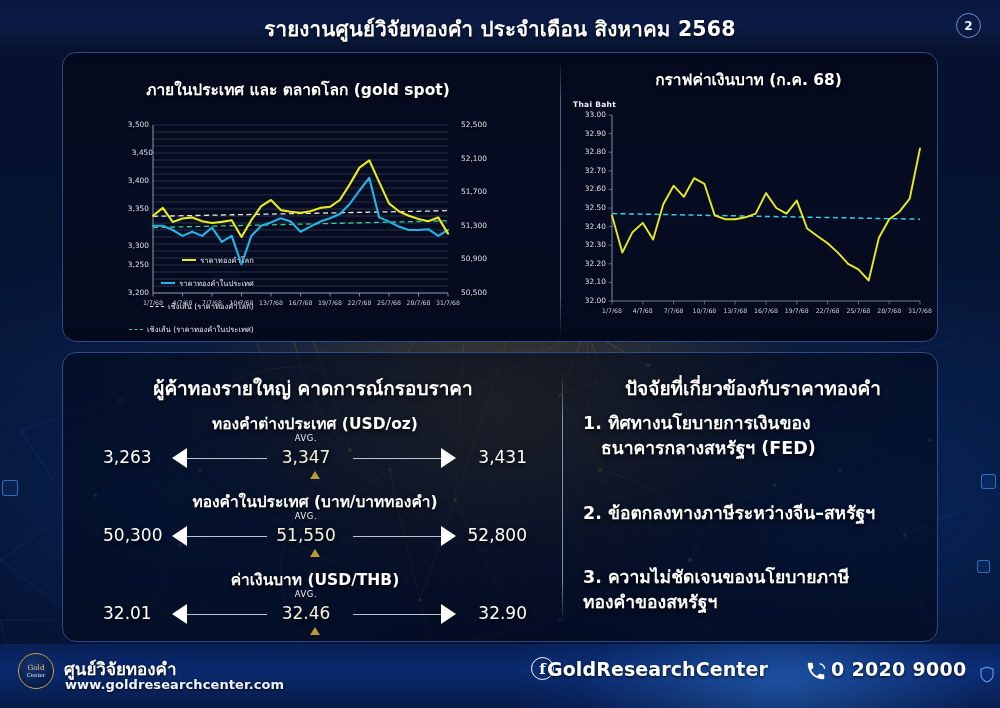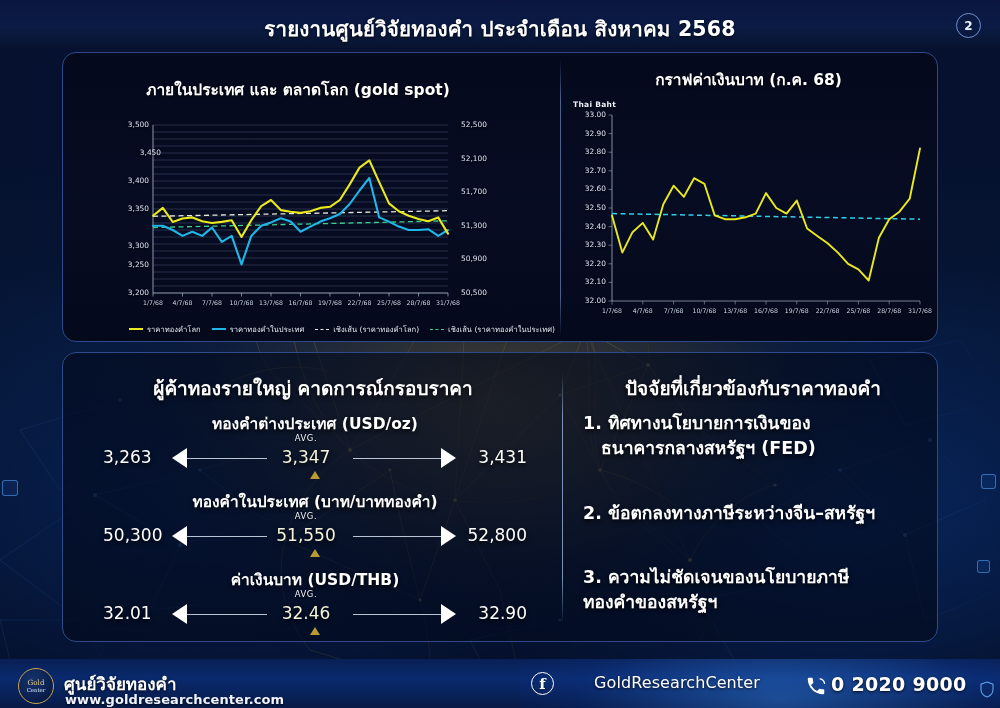--- a/index.html
+++ b/index.html
@@ -13,21 +13,21 @@
   .bg-root { position:absolute; inset:0;
     background:
       radial-gradient(ellipse 520px 300px at 50% 56%, rgba(140,110,30,0.30) 0%, rgba(60,45,12,0.10) 55%, rgba(0,0,0,0) 78%),
       radial-gradient(ellipse 700px 420px at 20% 70%, rgba(10,45,110,0.60) 0%, rgba(5,18,52,0.25) 60%, rgba(0,0,0,0) 85%),
       radial-gradient(ellipse 760px 420px at 85% 72%, rgba(10,52,125,0.60) 0%, rgba(5,18,52,0.2) 60%, rgba(0,0,0,0) 85%),
       linear-gradient(180deg,#071031 0%,#05112e 20%,#061634 45%,#041029 72%,#040c22 100%);
   }
   .bg-net { position:absolute; inset:0; opacity:.55; }
   .header-band { position:absolute; left:0; top:0; width:1000px; height:48px;
     background:linear-gradient(180deg,#0a1640 0%,#0b1b45 55%,#08142f 100%); }
-  .footer-band { position:absolute; left:0; bottom:0; width:1000px; height:49px;
+  .footer-band { position:absolute; left:0; bottom:0; width:1000px; height:64px;
     background:linear-gradient(180deg,#082055 0%,#0a2a6e 40%,#071a47 100%);
     overflow:hidden; }
   .footer-glow { position:absolute; right:-40px; top:-60px; width:520px; height:200px;
     background:radial-gradient(ellipse at center, rgba(60,150,255,.38) 0%, rgba(20,70,180,.12) 55%, rgba(0,0,0,0) 78%); }
 
   
   .page-title { position:absolute; top:12px; left:0; width:1000px; text-align:center;
     color:#ffffff; font-size:20.5px; font-weight:bold; letter-spacing:.2px;
     text-shadow:0 1px 3px rgba(0,0,0,.7); }
   .page-badge { position:absolute; right:19px; top:13px; width:25px; height:25px;
@@ -49,21 +49,21 @@
     font-size:15.5px; line-height:19px; text-shadow:0 1px 3px #000; }
 
   .axis-name { position:absolute; color:#eef4ff; font-size:7.5px; font-weight:bold;
     letter-spacing:.3px; text-shadow:0 1px 2px #000; }
   .tick { position:absolute; color:#d8e2f2; font-size:7.4px; white-space:nowrap;
     text-shadow:0 1px 2px #000; }
   .tick-r { text-align:left; }
   .xtick { position:absolute; color:#cdd9ec; font-size:6.2px; white-space:nowrap;
     text-shadow:0 1px 2px #000; }
 
-  .legend { position:absolute; left:66px; bottom:6px; display:flex; gap:11px; align-items:flex-end; }
+  .legend { position:absolute; left:66px; bottom:6px; display:flex; gap:11px; align-items:flex-end;flex-direction:column; }
   .leg-item { display:flex; align-items:center; gap:4px; color:#e6edfa; font-size:7.6px; white-space:nowrap;
     text-shadow:0 1px 2px #000; }
   .swatch { width:14px; height:0; border-top:2.2px solid; display:inline-block; }
   .swatch.dash { border-top-style:dashed; border-top-width:1.7px; }
 
   
   .sec-title { position:absolute; text-align:center; color:#fff; font-weight:bold;
     font-size:19px; text-shadow:0 2px 4px rgba(0,0,0,.85); }
   .row-label { position:absolute; width:440px; text-align:center; color:#fff;
     font-weight:bold; font-size:15.5px; text-shadow:0 2px 4px rgba(0,0,0,.85); }
@@ -97,21 +97,21 @@
     flex-direction:column; overflow:hidden; }
   .logo-txt1 { color:#e8cf86; font-size:7.2px; font-family:"DejaVu Serif","Liberation Serif",serif; line-height:7.5px; }
   .logo-txt2 { color:#d8e6fb; font-size:5.4px; font-family:"DejaVu Serif","Liberation Serif",serif; line-height:6px; }
   .brand-th { position:absolute; left:64px; top:11px; color:#fff; font-size:17px; font-weight:bold;
     text-shadow:0 1px 3px rgba(0,0,0,.8); }
   .brand-url { position:absolute; left:65px; top:33px; color:#eef3ff; font-size:13px; font-weight:bold;
     letter-spacing:.1px; text-shadow:0 1px 2px rgba(0,0,0,.8); }
   .fb-ring { position:absolute; left:531px; top:13px; width:23px; height:23px; border-radius:50%;
     border:1.7px solid #fff; display:flex; align-items:center; justify-content:center;
     color:#fff; font-size:15px; font-weight:bold; font-family:"DejaVu Serif","Liberation Serif",serif; }
-  .fb-name { position:absolute; left:594px; top:14px; color:#fff; font-size:16px; font-weight:normal;
+  .fb-name { position:absolute; left:547px; top:14px; color:#fff; font-size:19px; font-weight:bold;
     letter-spacing:.1px; text-shadow:0 1px 3px rgba(0,0,0,.8); }
   .phone-num { position:absolute; left:831px; top:14px; color:#fff; font-size:19px; font-weight:bold;
     letter-spacing:.3px; text-shadow:0 1px 3px rgba(0,0,0,.8); }
   .phone-ico { position:absolute; left:805px; top:16px; }
   .shield-ico { position:absolute; right:6px; top:22px; }
   .side-chip { position:absolute; border:1.4px solid rgba(90,170,255,.55);
     border-radius:3px; background:rgba(20,70,150,.22); }
 </style>
 </head>
 <body>
@@ -260,21 +260,21 @@
     <path id="gold-trend-green" fill="none" stroke="#3ccf8e" stroke-width="1.3" stroke-dasharray="5 3.5" d="M90 122.5 L385 115.8"></path>
     <path id="gold-local-path" fill="none" stroke="#1fb6e8" stroke-width="2.1" stroke-linejoin="round" stroke-linecap="round" d="M90.0 120.8 L99.8 120.8 L109.7 125.0 L119.5 130.9 L129.3 126.7 L139.2 130.9 L149.0 122.5 L158.8 136.8 L168.7 130.9 L178.5 159.4 L188.3 130.9 L198.2 120.8 L208.0 117.4 L217.8 113.2 L227.7 116.6 L237.5 126.7 L247.3 121.6 L257.2 116.6 L267.0 113.2 L276.8 109.0 L286.7 99.0 L296.5 85.5 L306.3 72.9 L316.2 112.4 L326.0 116.6 L335.8 121.6 L345.7 125.0 L355.5 125.0 L365.3 124.2 L375.2 130.9 L385.0 125.0"></path>
     <path id="gold-world-path" fill="none" stroke="#e9e91c" stroke-width="2.1" stroke-linejoin="round" stroke-linecap="round" d="M90.0 110.7 L99.8 102.9 L109.7 116.9 L119.5 113.5 L129.3 112.4 L139.2 116.3 L149.0 118.0 L158.8 116.9 L168.7 115.2 L178.5 132.0 L188.3 115.2 L198.2 101.2 L208.0 95.0 L217.8 105.1 L227.7 106.8 L237.5 107.9 L247.3 106.2 L257.2 102.9 L267.0 101.8 L276.8 95.0 L286.7 79.4 L296.5 62.6 L306.3 55.3 L316.2 77.1 L326.0 98.4 L335.8 106.2 L345.7 110.7 L355.5 114.1 L365.3 116.3 L375.2 112.4 L385.0 128.6"></path>
   </svg>
   <div id="gold-yticks">
       <div class="tick" style="left: 52px; width: 34px; text-align: right; top: 235px;">3,200</div>
       <div class="tick" style="left: 52px; width: 34px; text-align: right; top: 207px;">3,250</div>
       <div class="tick" style="left: 52px; width: 34px; text-align: right; top: 188px;">3,300</div>
       <div class="tick" style="left: 52px; width: 34px; text-align: right; top: 151px;">3,350</div>
       <div class="tick" style="left: 52px; width: 34px; text-align: right; top: 123px;">3,400</div>
-      <div class="tick" style="left: 64px; width: 34px; text-align: right; top: 95px;">3,450</div>
+      <div class="tick" style="left: 56px; width: 34px; text-align: right; top: 95px;">3,450</div>
       <div class="tick" style="left: 52px; width: 34px; text-align: right; top: 67px;">3,500</div>
     </div>
   <div id="gold-y2ticks">
       <div class="tick tick-r" style="left: 398px; top: 235px;">50,500</div>
       <div class="tick tick-r" style="left: 398px; top: 201.4px;">50,900</div>
       <div class="tick tick-r" style="left: 398px; top: 167.8px;">51,300</div>
       <div class="tick tick-r" style="left: 398px; top: 134.2px;">51,700</div>
       <div class="tick tick-r" style="left: 398px; top: 100.6px;">52,100</div>
       <div class="tick tick-r" style="left: 398px; top: 67px;">52,500</div>
     </div>

